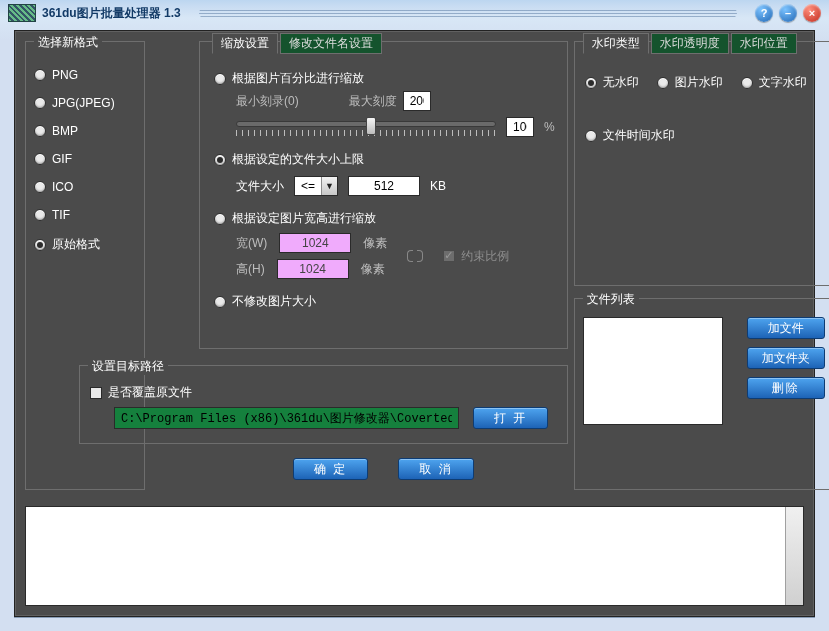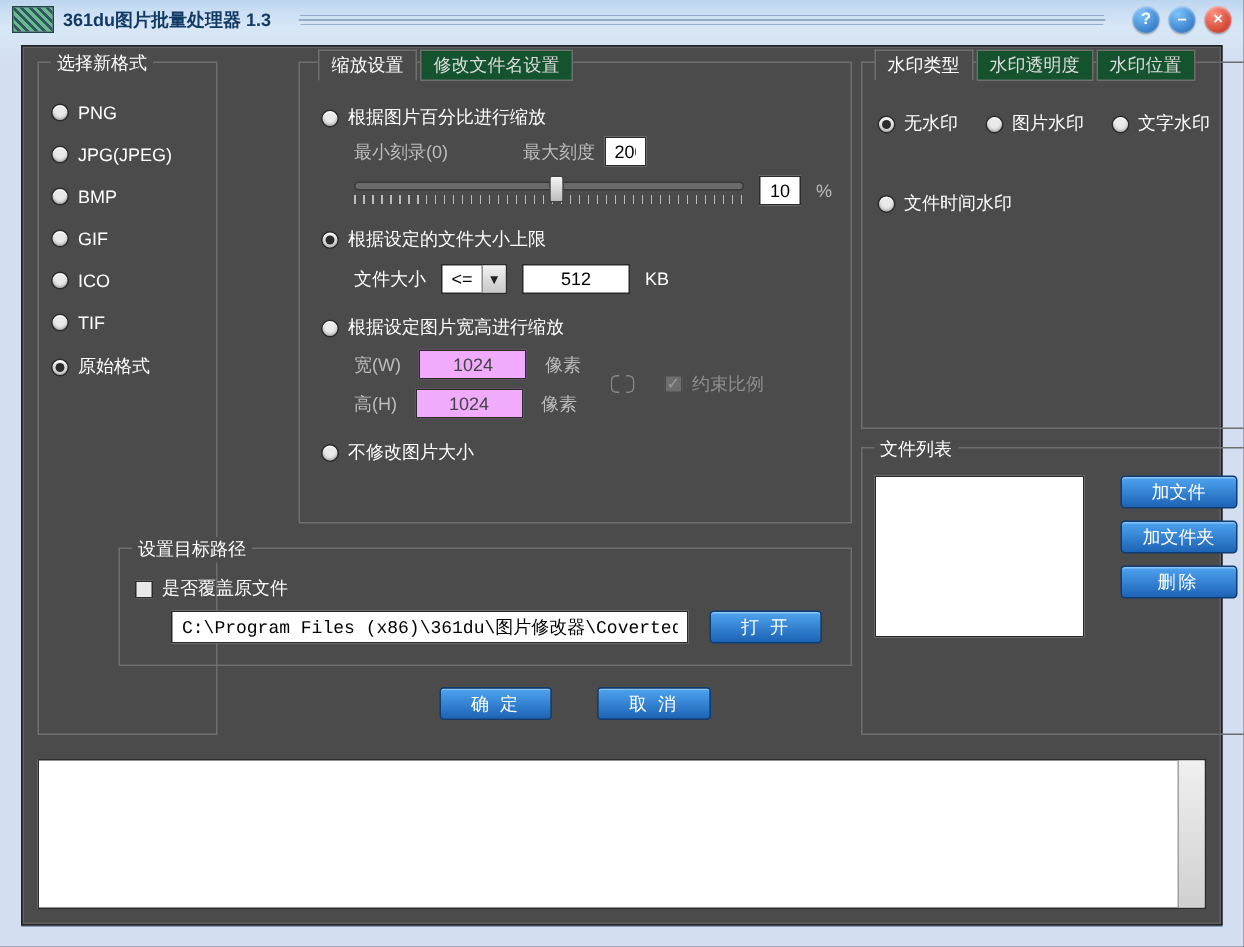--- a/index.html
+++ b/index.html
@@ -183,21 +183,21 @@
     white-space:nowrap;
   }
   .btn.noletsp { letter-spacing: 0; }
   .btn.wide { padding: 0 20px; }
 
   
   .pathgrp { margin:6px 10px 0; }
   .pathgrp .grp { padding:18px 10px 14px; }
   .path-row { display:flex; align-items:center; gap:14px; }
   .path-input {
-    flex:0 0 345px; height:22px; background:#ffffff; color:#000;
+    flex:0 0 345px; height:22px; background:#15803d; color:#000;
     border:1px solid #2a2a2a; padding:0 6px;
     font-family: "Courier New", monospace; font-size:12px;
   }
 
   .footer-btns {
     display:flex; justify-content:center; gap:30px;
     margin:14px 0 10px;
   }
 
   .log-area {

